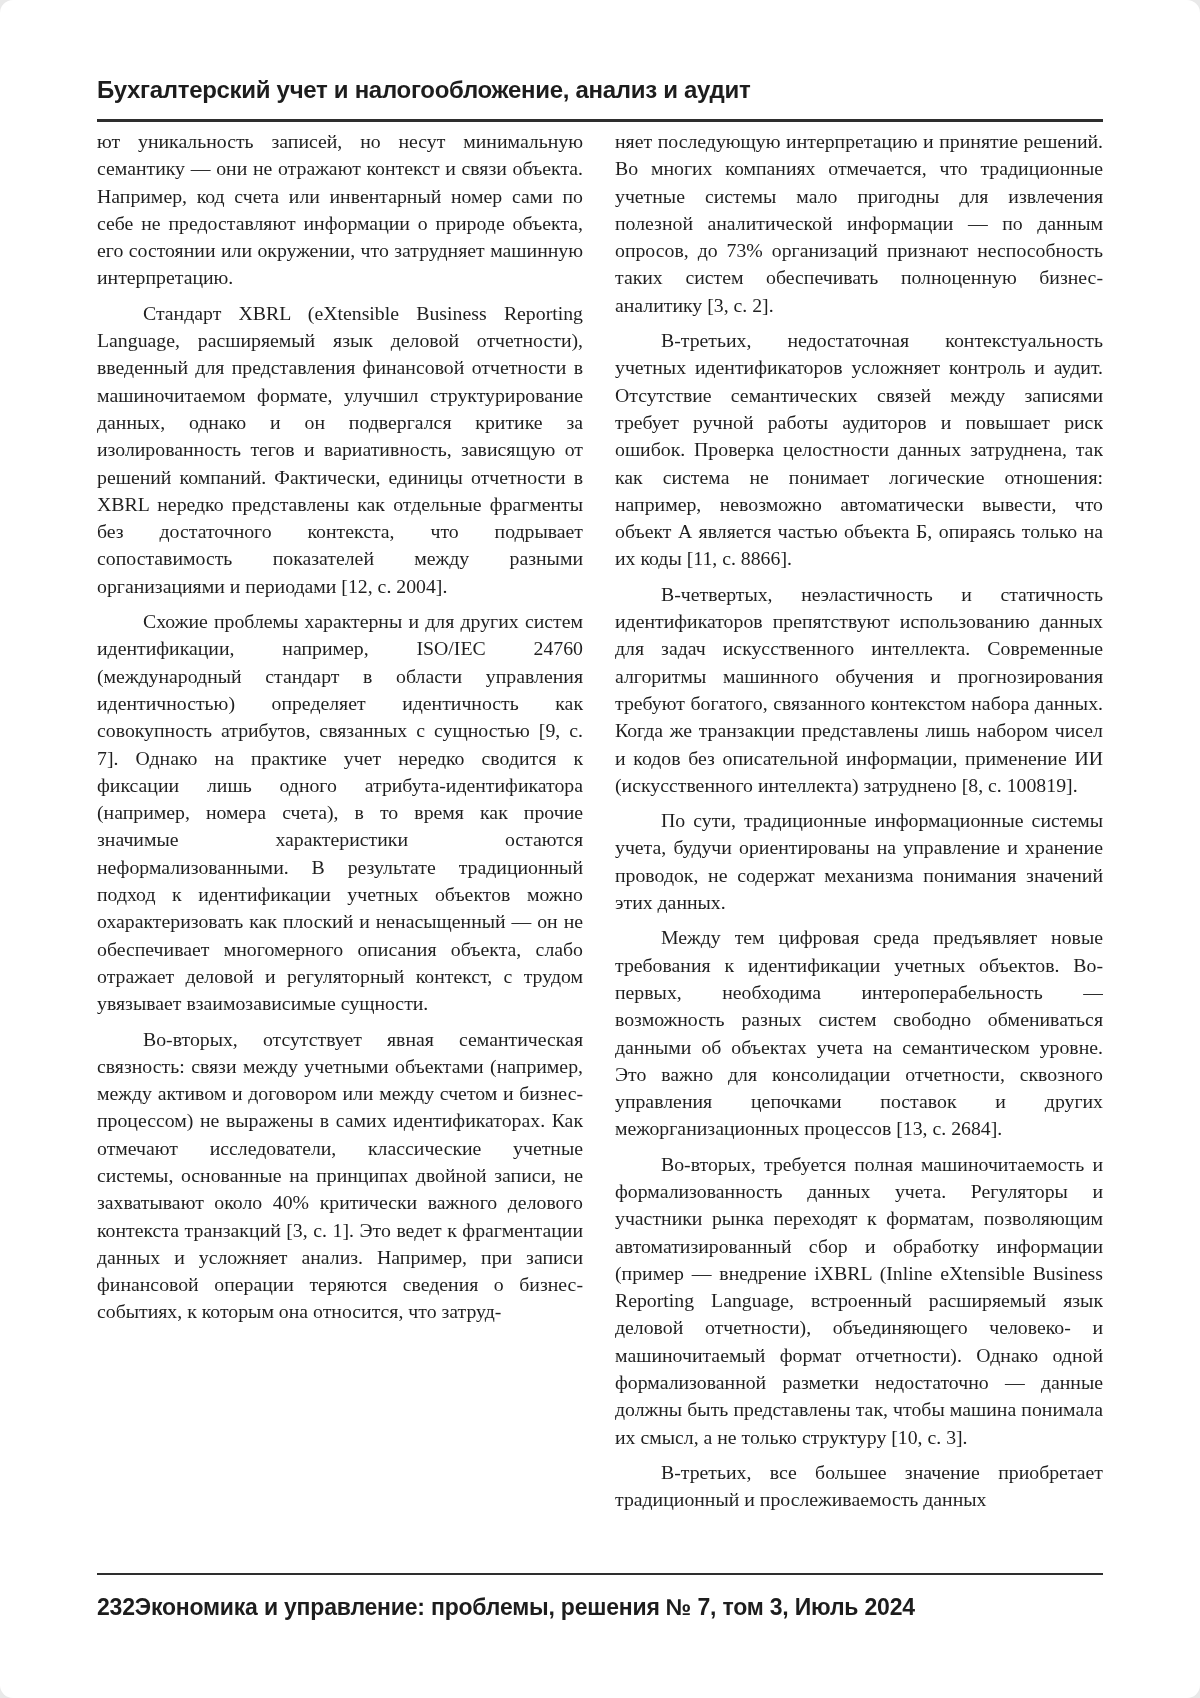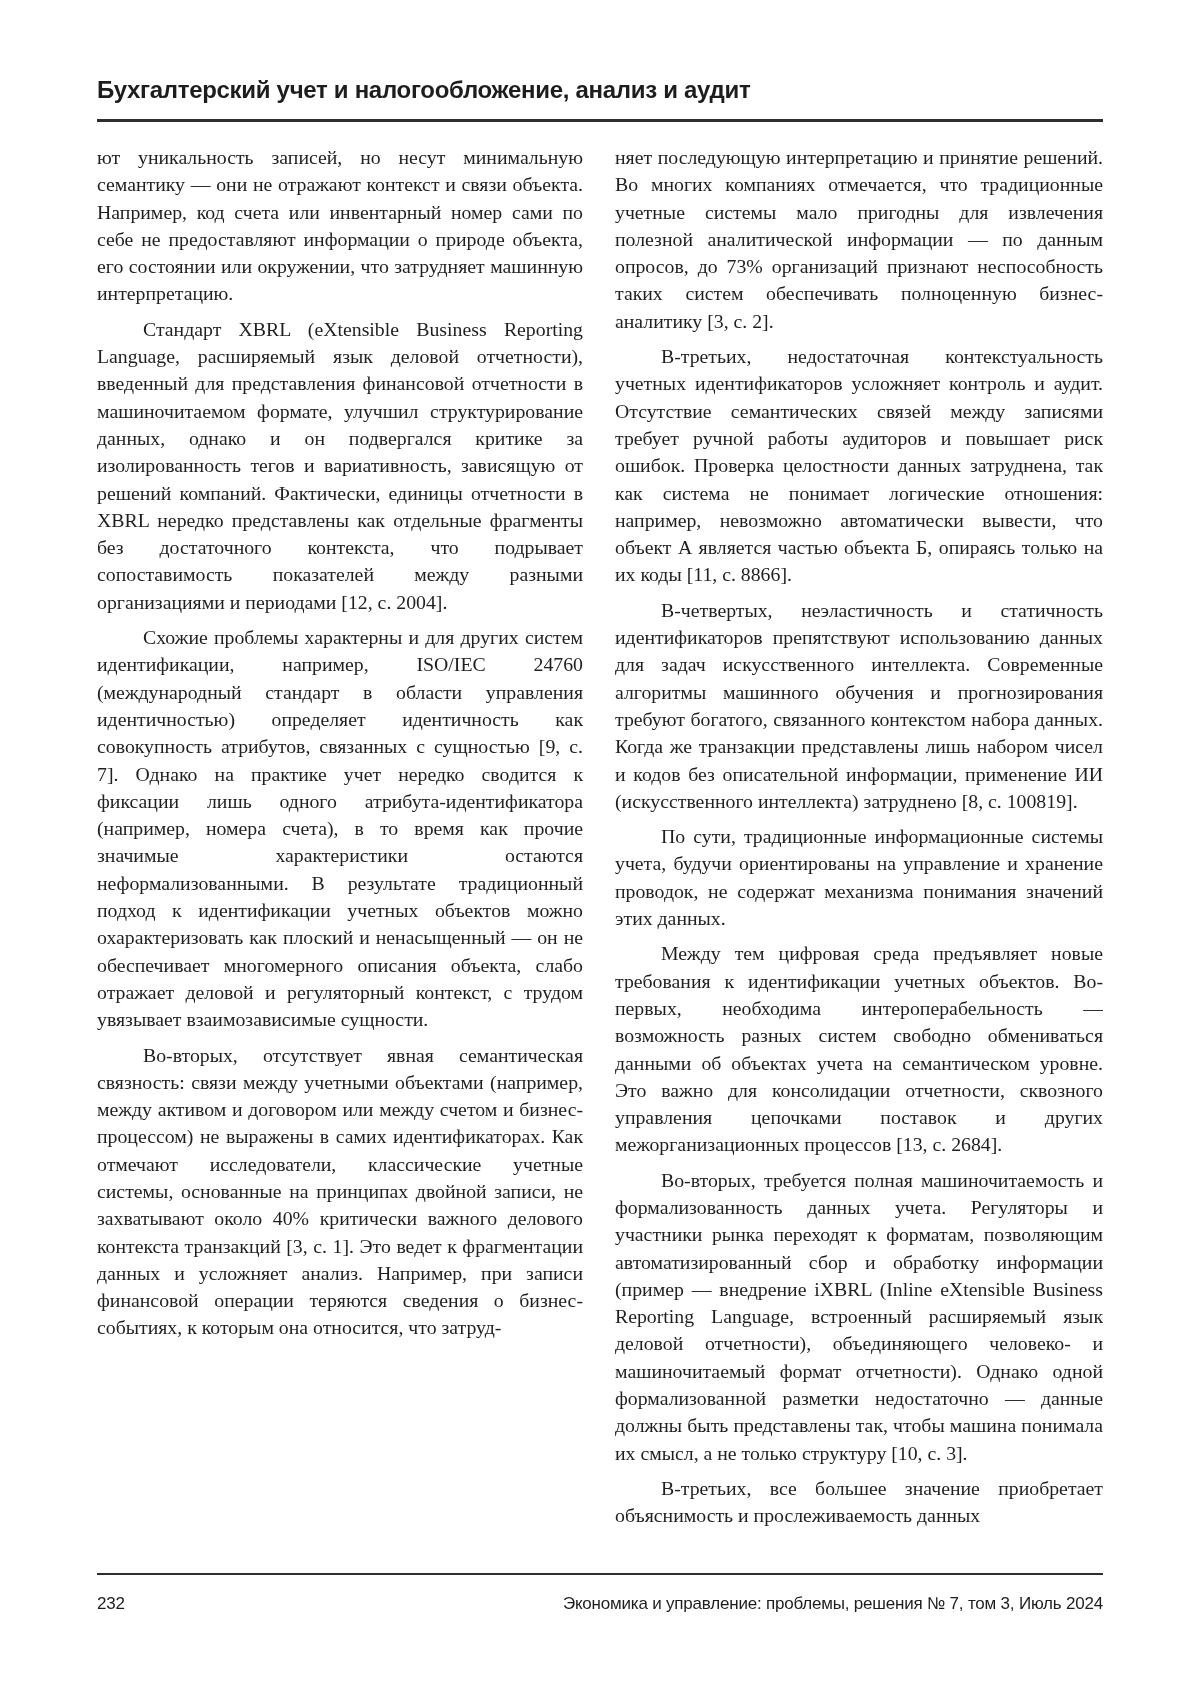--- a/index.html
+++ b/index.html
@@ -4,40 +4,41 @@
 <style>
   html, body { margin: 0; padding: 0; background: #e9e9e9; }
   .page {
     position: relative;
     width: 1200px;
     height: 1698px;
     background: #ffffff;
     margin: 0 auto;
     overflow: hidden;
     font-family: "Liberation Serif", serif;
+    border-radius: 13px;
   }
   .header-title {
     position: absolute;
     left: 97px; top: 76px; width: 1006px;
     font-family: "Liberation Sans", sans-serif;
     font-weight: bold;
     font-size: 24px;
     line-height: 28px;
     letter-spacing: -0.3px;
     color: #1d1d1d;
     white-space: nowrap;
   }
   .header-rule {
     position: absolute;
     left: 97px; top: 119px; width: 1006px; height: 3px;
     background: #2e2e2e;
   }
   .content {
     position: absolute;
-    left: 97px; top: 144px; width: 1006px; height: 1430px;
+    left: 97px; top: 128px; width: 1006px; height: 1430px;
     display: flex;
     gap: 32px;
     overflow: hidden;
   }
   .col {
     text-align: justify;
     color: #1f1f1f;
     font-size: 19.8px;
     line-height: 27.3px;
   }
@@ -47,26 +48,27 @@
   .para.indent { text-indent: 46px; margin-top: 8px; }
   .footer-rule {
     position: absolute;
     left: 97px; top: 1573px; width: 1006px; height: 2px;
     background: #2e2e2e;
   }
   .footer {
     position: absolute;
     left: 97px; top: 1594px; width: 1006px;
     display: flex;
-    justify-content: space-between;
+    justify-content: flex-start;
     align-items: baseline;
     font-family: "Liberation Sans", sans-serif;
-    font-size: 17px;
+    font-size: 23px;
     letter-spacing: -0.2px;
     color: #1d1d1d;
+    font-weight: bold;
   }
 </style>
 </head>
 <body>
 
 <div class="page">
 
   <div class="header-title">Бухгалтерский учет и налогообложение, анализ и аудит</div>
 
   <div class="header-rule"></div>
@@ -78,21 +80,21 @@
         <p class="para indent">Схожие проблемы характерны и для других систем идентификации, например, ISO/IEC 24760 (международный стандарт в области управления идентичностью) определяет идентичность как совокупность атрибутов, связанных с сущностью [9, с. 7]. Однако на практике учет нередко сводится к фиксации лишь одного атрибута-идентификатора (например, номера счета), в то время как прочие значимые характеристики остаются неформализованными. В результате традиционный подход к идентификации учетных объектов можно охарактеризовать как плоский и ненасыщенный — он не обеспечивает многомерного описания объекта, слабо отражает деловой и регуляторный контекст, с трудом увязывает взаимозависимые сущности.</p>
         <p class="para indent">Во-вторых, отсутствует явная семантическая связность: связи между учетными объектами (например, между активом и договором или между счетом и бизнес-процессом) не выражены в самих идентификаторах. Как отмечают исследователи, классические учетные системы, основанные на принципах двойной записи, не захватывают около 40% критически важного делового контекста транзакций [3, с. 1]. Это ведет к фрагментации данных и усложняет анализ. Например, при записи финансовой операции теряются сведения о бизнес-событиях, к которым она относится, что затруд-</p>
       </div>
     <div class="col col-right">
         <p class="para">няет последующую интерпретацию и принятие решений. Во многих компаниях отмечается, что традиционные учетные системы мало пригодны для извлечения полезной аналитической информации — по данным опросов, до 73% организаций признают неспособность таких систем обеспечивать полноценную бизнес-аналитику [3, с. 2].</p>
         <p class="para indent">В-третьих, недостаточная контекстуальность учетных идентификаторов усложняет контроль и аудит. Отсутствие семантических связей между записями требует ручной работы аудиторов и повышает риск ошибок. Проверка целостности данных затруднена, так как система не понимает логические отношения: например, невозможно автоматически вывести, что объект А является частью объекта Б, опираясь только на их коды [11, с. 8866].</p>
         <p class="para indent">В-четвертых, неэластичность и статичность идентификаторов препятствуют использованию данных для задач искусственного интеллекта. Современные алгоритмы машинного обучения и прогнозирования требуют богатого, связанного контекстом набора данных. Когда же транзакции представлены лишь набором чисел и кодов без описательной информации, применение ИИ (искусственного интеллекта) затруднено [8, с. 100819].</p>
         <p class="para indent">По сути, традиционные информационные системы учета, будучи ориентированы на управление и хранение проводок, не содержат механизма понимания значений этих данных.</p>
         <p class="para indent">Между тем цифровая среда предъявляет новые требования к идентификации учетных объектов. Во-первых, необходима интероперабельность — возможность разных систем свободно обмениваться данными об объектах учета на семантическом уровне. Это важно для консолидации отчетности, сквозного управления цепочками поставок и других межорганизационных процессов [13, с. 2684].</p>
         <p class="para indent">Во-вторых, требуется полная машиночитаемость и формализованность данных учета. Регуляторы и участники рынка переходят к форматам, позволяющим автоматизированный сбор и обработку информации (пример — внедрение iXBRL (Inline eXtensible Business Reporting Language, встроенный расширяемый язык деловой отчетности), объединяющего человеко- и машиночитаемый формат отчетности). Однако одной формализованной разметки недостаточно — данные должны быть представлены так, чтобы машина понимала их смысл, а не только структуру [10, с. 3].</p>
-        <p class="para indent">В-третьих, все большее значение приобретает объяснимость и прослеживаемость данных</p>
+        <p class="para indent">В-третьих, все большее значение приобретает традиционный и прослеживаемость данных</p>
       </div>
   </div>
 
   <div class="footer-rule"></div>
 
   <div class="footer">
     <span>232</span>
     <span>Экономика и управление: проблемы, решения № 7, том 3, Июль 2024</span>
   </div>
 

